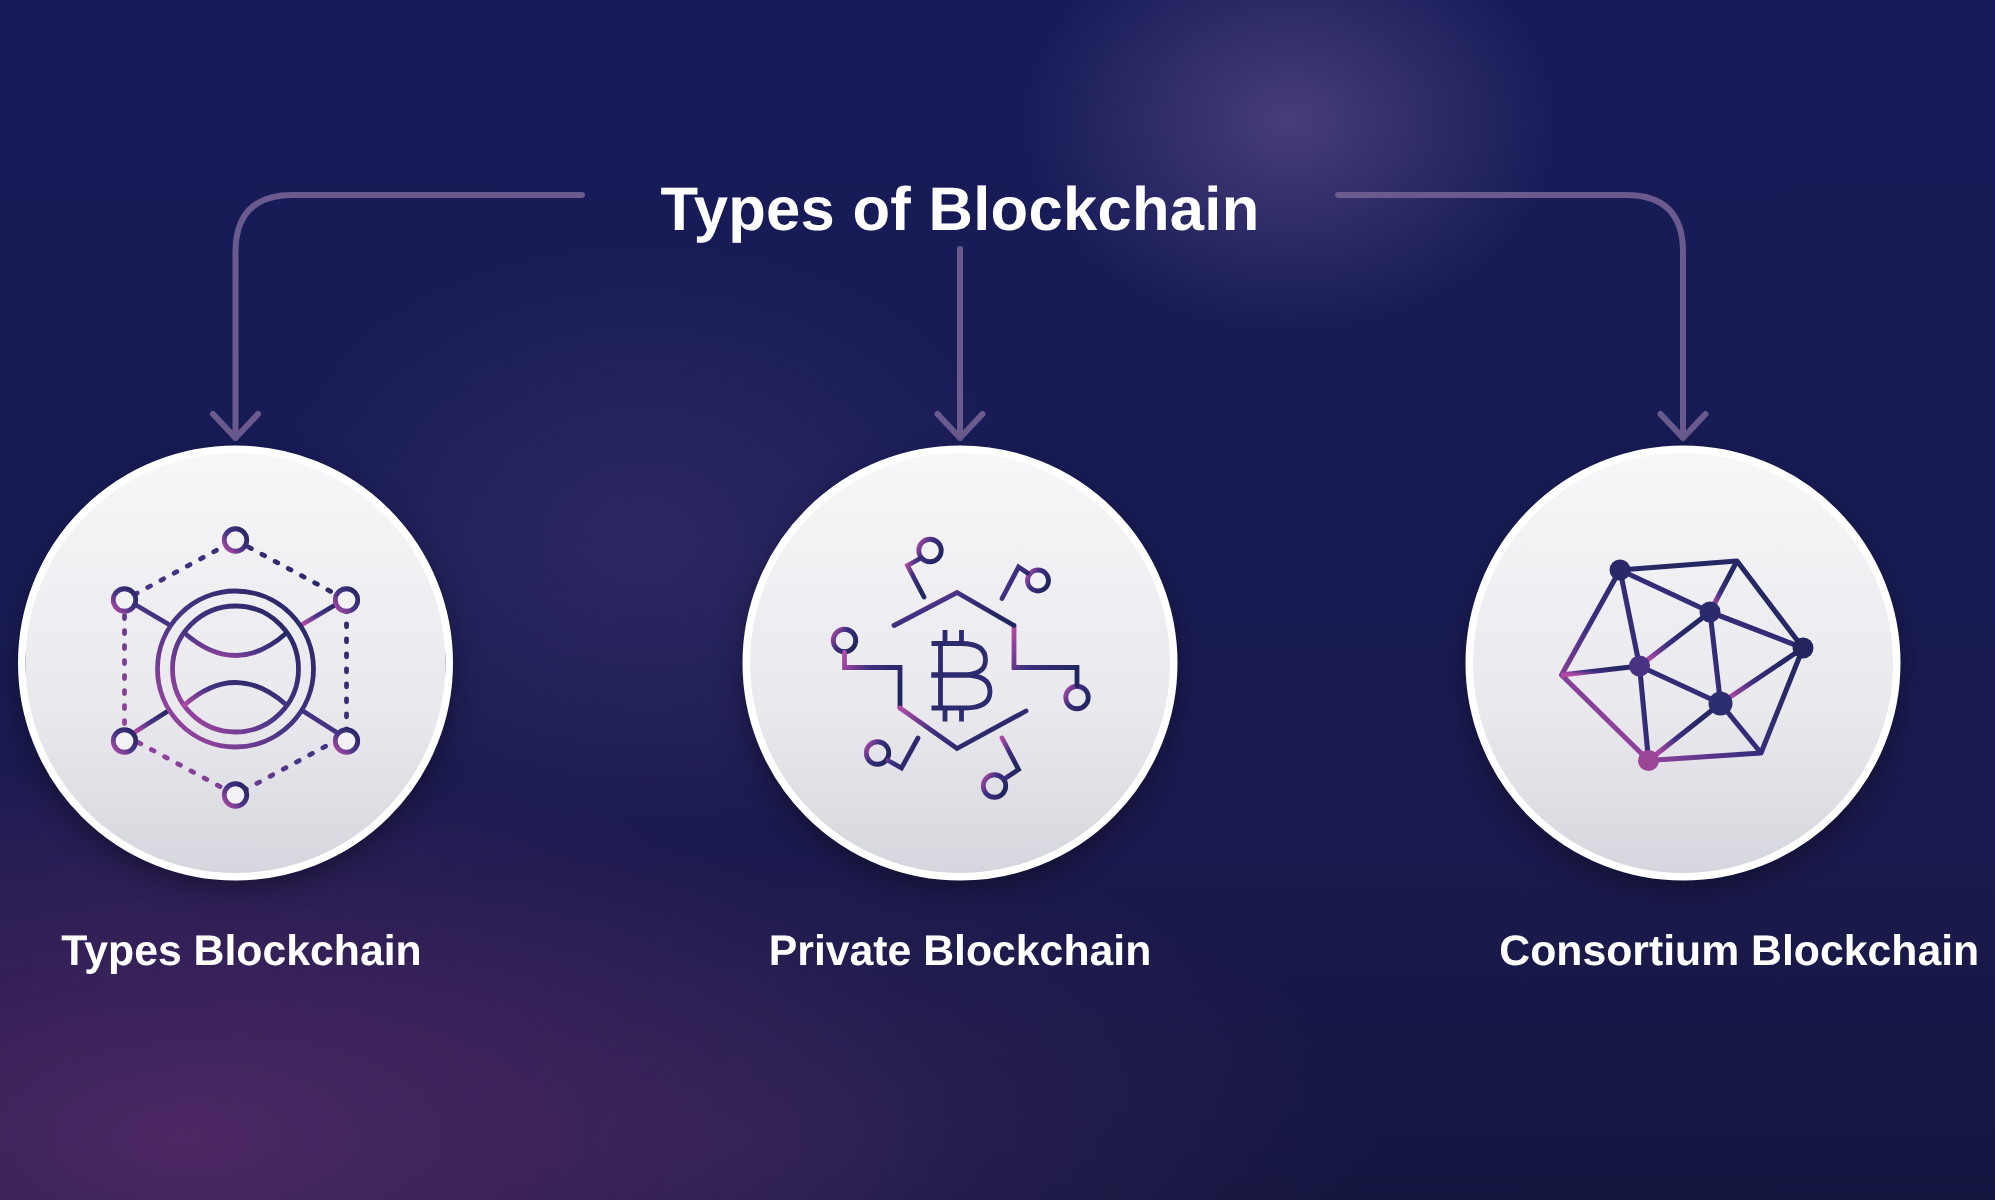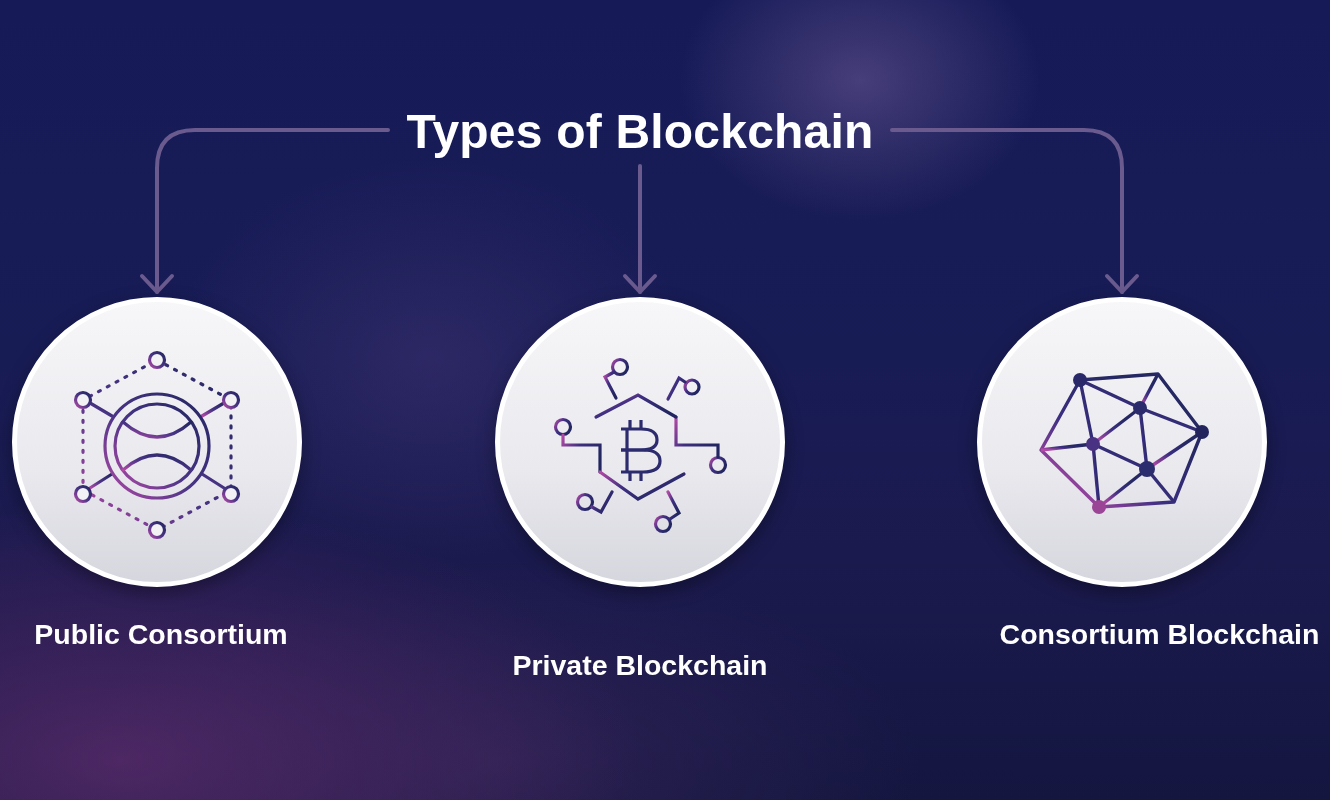--- a/index.html
+++ b/index.html
@@ -12,22 +12,22 @@
     position:absolute; inset:0;
     background:
       radial-gradient(ellipse 180px 140px at 860px 80px, rgba(110,90,150,0.55), rgba(110,90,150,0) 100%),
       radial-gradient(ellipse 260px 200px at 430px 360px, rgba(70,55,120,0.45), rgba(70,55,120,0) 100%),
       radial-gradient(ellipse 520px 260px at 120px 760px, rgba(95,45,110,0.75), rgba(95,45,110,0) 100%),
       radial-gradient(ellipse 420px 200px at 500px 760px, rgba(70,45,100,0.45), rgba(70,45,100,0) 100%),
       linear-gradient(180deg, #161b58 0%, #181c55 45%, #1b1a4e 70%, #141640 100%);
   }
   .connectors { position:absolute; left:0; top:0; }
   .title {
-    position:absolute; left:0; width:1280px; top:104px;
-    text-align:center; color:#ffffff; font-weight:bold; font-size:48px;
+    position:absolute; left:0; width:1280px; top:116px;
+    text-align:center; color:#ffffff; font-weight:bold; font-size:41px;
     letter-spacing:0.2px;
   }
   .node {
     position:absolute; width:290px; height:290px; border-radius:50%;
     box-sizing:border-box; border:5px solid #ffffff;
     background:linear-gradient(180deg, #f7f7f9 0%, #e9e9ee 60%, #d6d6de 100%);
     box-shadow:0 6px 18px rgba(0,0,0,0.35);
   }
   .node svg { position:absolute; left:0; top:0; }
   .label {
@@ -86,21 +86,21 @@
       <circle cx="214" cy="192" r="7.5" fill="#f2f2f5"></circle>
 
       <circle cx="140" cy="144" r="52"></circle>
       <circle cx="140" cy="144" r="42"></circle>
       <line x1="140" y1="102" x2="140" y2="186"></line>
       <path d="M106 120 Q140 150 174 120"></path>
       <path d="M106 168 Q140 138 174 168"></path>
     </g>
   </svg>
 </div>
-<div class="label" style="left:0px; width:322px;">Public Consortium</div>
+<div class="label" style="left:0px; width:322px;">Types Blockchain</div>
 
 <div class="node" style="left:495px; top:297px;">
   <svg width="280" height="280" viewBox="0 0 280 280">
     <defs>
       <linearGradient id="g2" x1="0" y1="0" x2="1" y2="0.6">
         <stop offset="0" stop-color="#b24aa6"></stop>
         <stop offset="0.45" stop-color="#3e2f80"></stop>
         <stop offset="1" stop-color="#222660"></stop>
       </linearGradient>
     </defs>
@@ -132,21 +132,21 @@
       <path d="M121 127 H141 Q157 127 157 138 Q157 148 141 148 H121"></path>
       <path d="M121 148 H143 Q160 148 160 159 Q160 170 143 170 H121"></path>
       <line x1="127" y1="127" x2="127" y2="170"></line>
       <line x1="130" y1="118" x2="130" y2="127"></line>
       <line x1="141" y1="118" x2="141" y2="127"></line>
       <line x1="130" y1="170" x2="130" y2="179"></line>
       <line x1="141" y1="170" x2="141" y2="179"></line>
     </g>
   </svg>
 </div>
-<div class="label" style="left:470px; width:340px;margin-top:31px;">Private Blockchain</div>
+<div class="label" style="left:470px; width:340px;">Private Blockchain</div>
 
 <div class="node" style="left:977px; top:297px;">
   <svg width="280" height="280" viewBox="0 0 280 280">
     <defs>
       <linearGradient id="g3" x1="0" y1="0.8" x2="0.6" y2="0.2">
         <stop offset="0" stop-color="#b24aa6"></stop>
         <stop offset="0.5" stop-color="#3a2e80"></stop>
         <stop offset="1" stop-color="#252862"></stop>
       </linearGradient>
     </defs>

